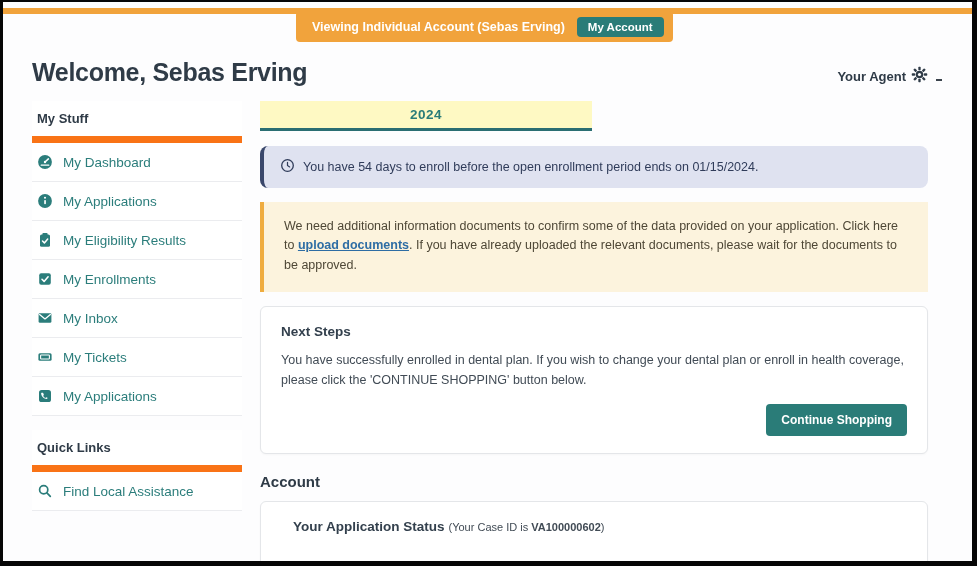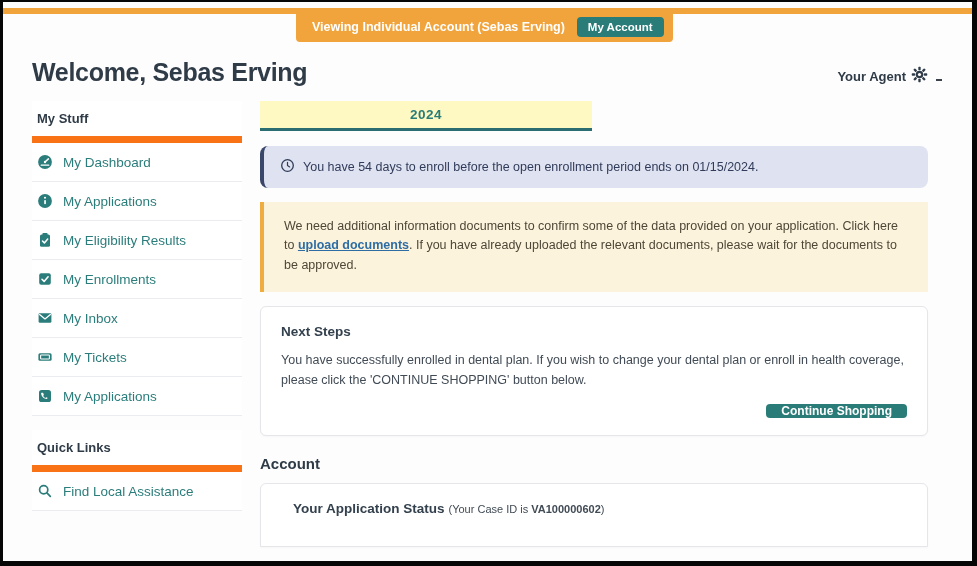--- a/index.html
+++ b/index.html
@@ -57,21 +57,21 @@
   .notice-yellow a{color:#2e6da4;text-decoration:underline;cursor:pointer;font-weight:bold;}
   .card{
     margin-top:14px;background:#fff;border:1px solid #e4e6e9;border-radius:6px;
     padding:17px 20px;box-shadow:0 1px 2px rgba(0,0,0,.03);
   }
   .card h3{margin:0;font-size:13.5px;color:#33404d;font-weight:bold;}
   .card p{margin:11px 0 0 0;font-size:12.5px;color:#414b55;line-height:1.6;max-width:640px;}
   .btn-row{display:flex;justify-content:flex-end;margin-top:14px;}
   .btn-continue{
     background:#2a7c78;color:#fff;font-weight:bold;font-size:12px;
-    border:none;border-radius:4px;padding:0 15px;cursor:pointer;font-family:inherit;
+    border:none;border-radius:4px;padding:9px 15px;cursor:pointer;font-family:inherit;
   }
   .overview-title{margin-top:19px;font-size:15px;font-weight:bold;color:#2f3b47;}
   .status-card{margin-top:11px;border-radius:6px 6px 0 0;padding-bottom:30px;}
   .status-head{display:flex;align-items:baseline;gap:4px;}
   .status-head .stitle{font-size:13.5px;font-weight:bold;color:#33404d;margin-left:12px;}
   .status-head .scase{font-size:11px;color:#414b55;}
   .status-head .scase b{font-weight:bold;}
   .status-row{display:grid;grid-template-columns:42% 33% 25%;margin-top:13px;font-size:12.5px;}
   .status-row .cell-name{padding-left:13px;color:#3f4a55;}
   .status-row .cell-status{color:#3f4a55;}

